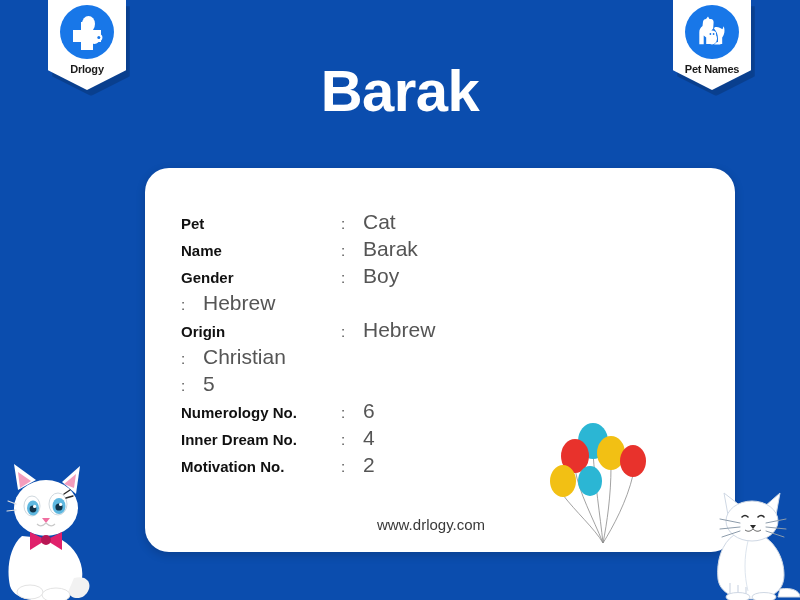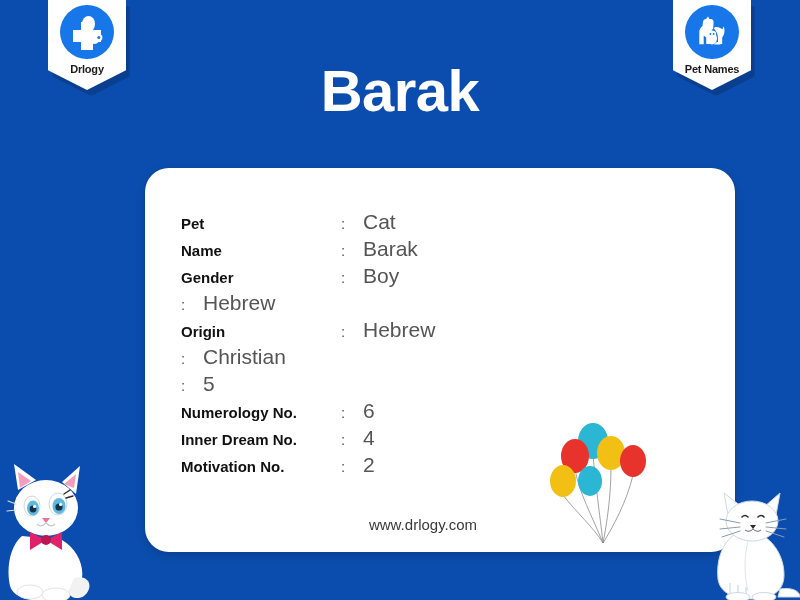--- a/index.html
+++ b/index.html
@@ -53,21 +53,21 @@
   .info-table{position:absolute;left:36px;top:42px;}
   .info-row{display:flex;align-items:baseline;height:27px;}
   .info-label{
     width:160px;font-size:15px;font-weight:bold;color:#111111;
     white-space:nowrap;
   }
   .info-colon{width:22px;font-size:15px;color:#555555;}
   .info-value{font-size:21px;color:#555555;white-space:nowrap;}
 
   .card-footer{
-    position:absolute;left:4px;top:348px;width:548px;text-align:center;
+    position:absolute;left:12px;top:348px;width:548px;text-align:center;
     font-size:15px;color:#3a3a3a;
   }
 
   
   .balloons{position:absolute;left:400px;top:255px;width:110px;height:125px;}
 
   
   .cat-left{position:absolute;left:-4px;top:452px;width:100px;height:150px;}
   .cat-right{position:absolute;left:700px;top:487px;width:100px;height:115px;}
 </style>

